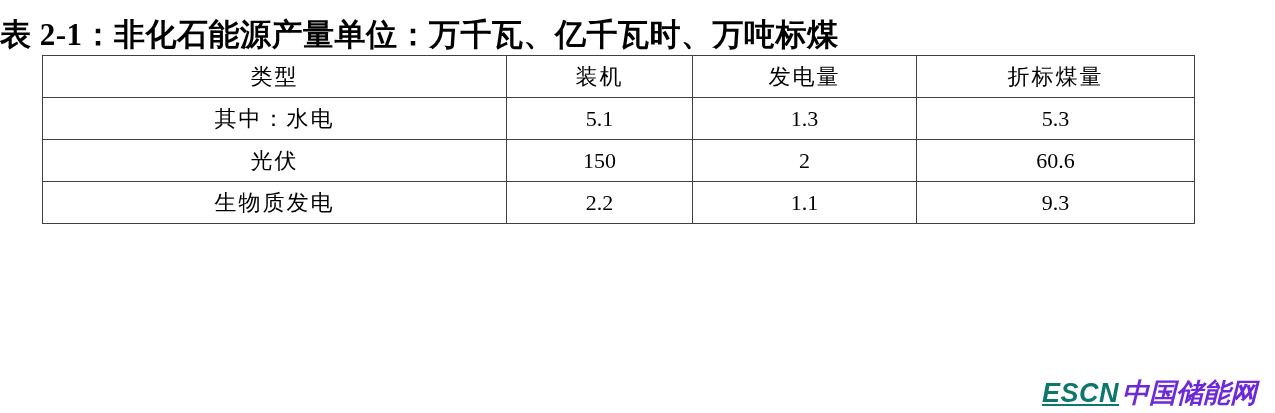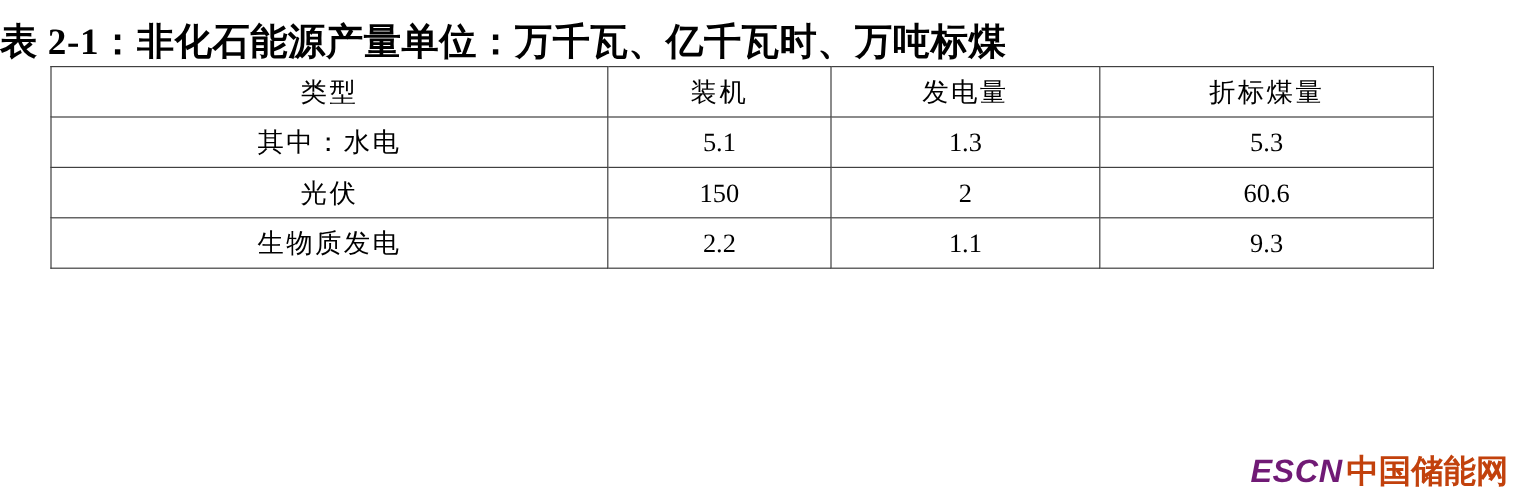--- a/index.html
+++ b/index.html
@@ -72,31 +72,33 @@
     position: absolute;
     right: 18px;
     bottom: 6px;
     display: flex;
     align-items: center;
     font-size: 27px;
     font-weight: bold;
     line-height: 1;
   }
   .wm-escn {
-    color: #701a75;
+    color: #0f766e;
     font-family: "Liberation Sans", sans-serif;
     font-style: italic;
     font-weight: bold;
     letter-spacing: 0.5px;
+    text-decoration: underline;
   }
   .wm-cn {
-    color: #c2410c;
+    color: #6d28d9;
     font-family: "Liberation Sans", sans-serif;
     font-weight: bold;
     margin-left: 3px;
+    font-style: italic;
   }
 </style>
 </head>
 <body>
 
 <div class="page">
 
   <div class="table-caption">表 2-1：非化石能源产量单位：万千瓦、亿千瓦时、万吨标煤</div>
 
   <div class="table-wrap">

